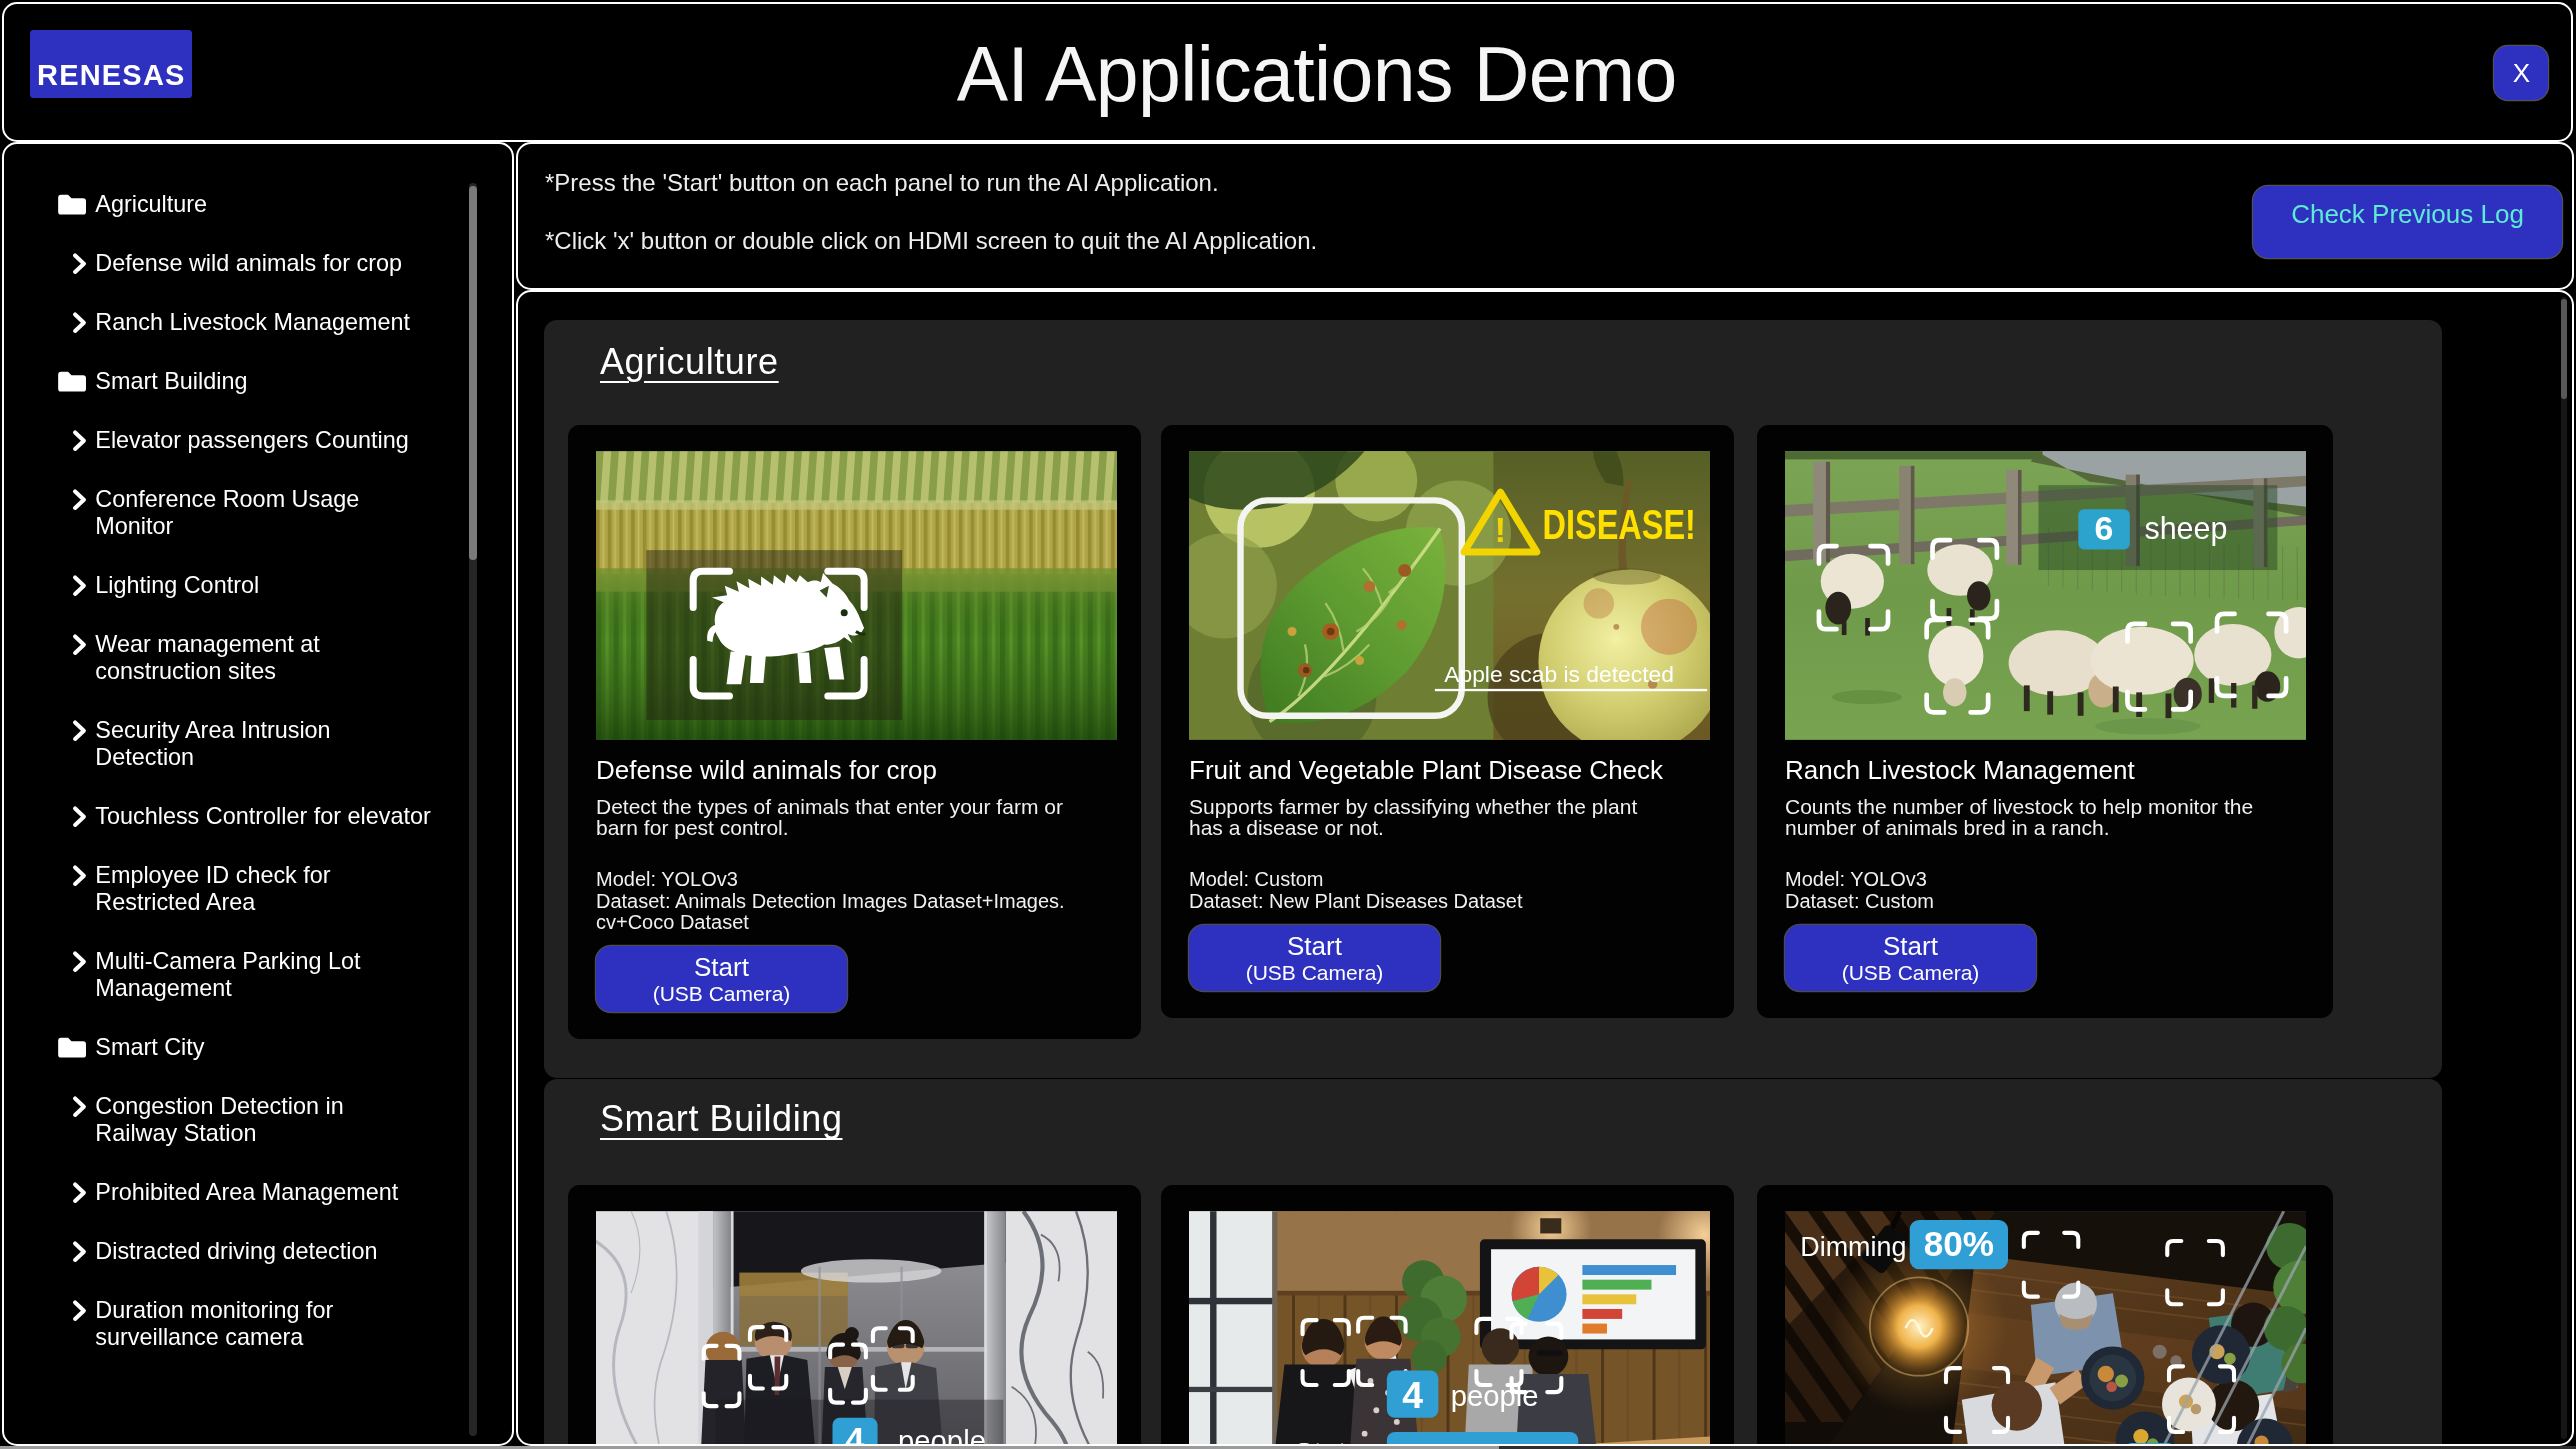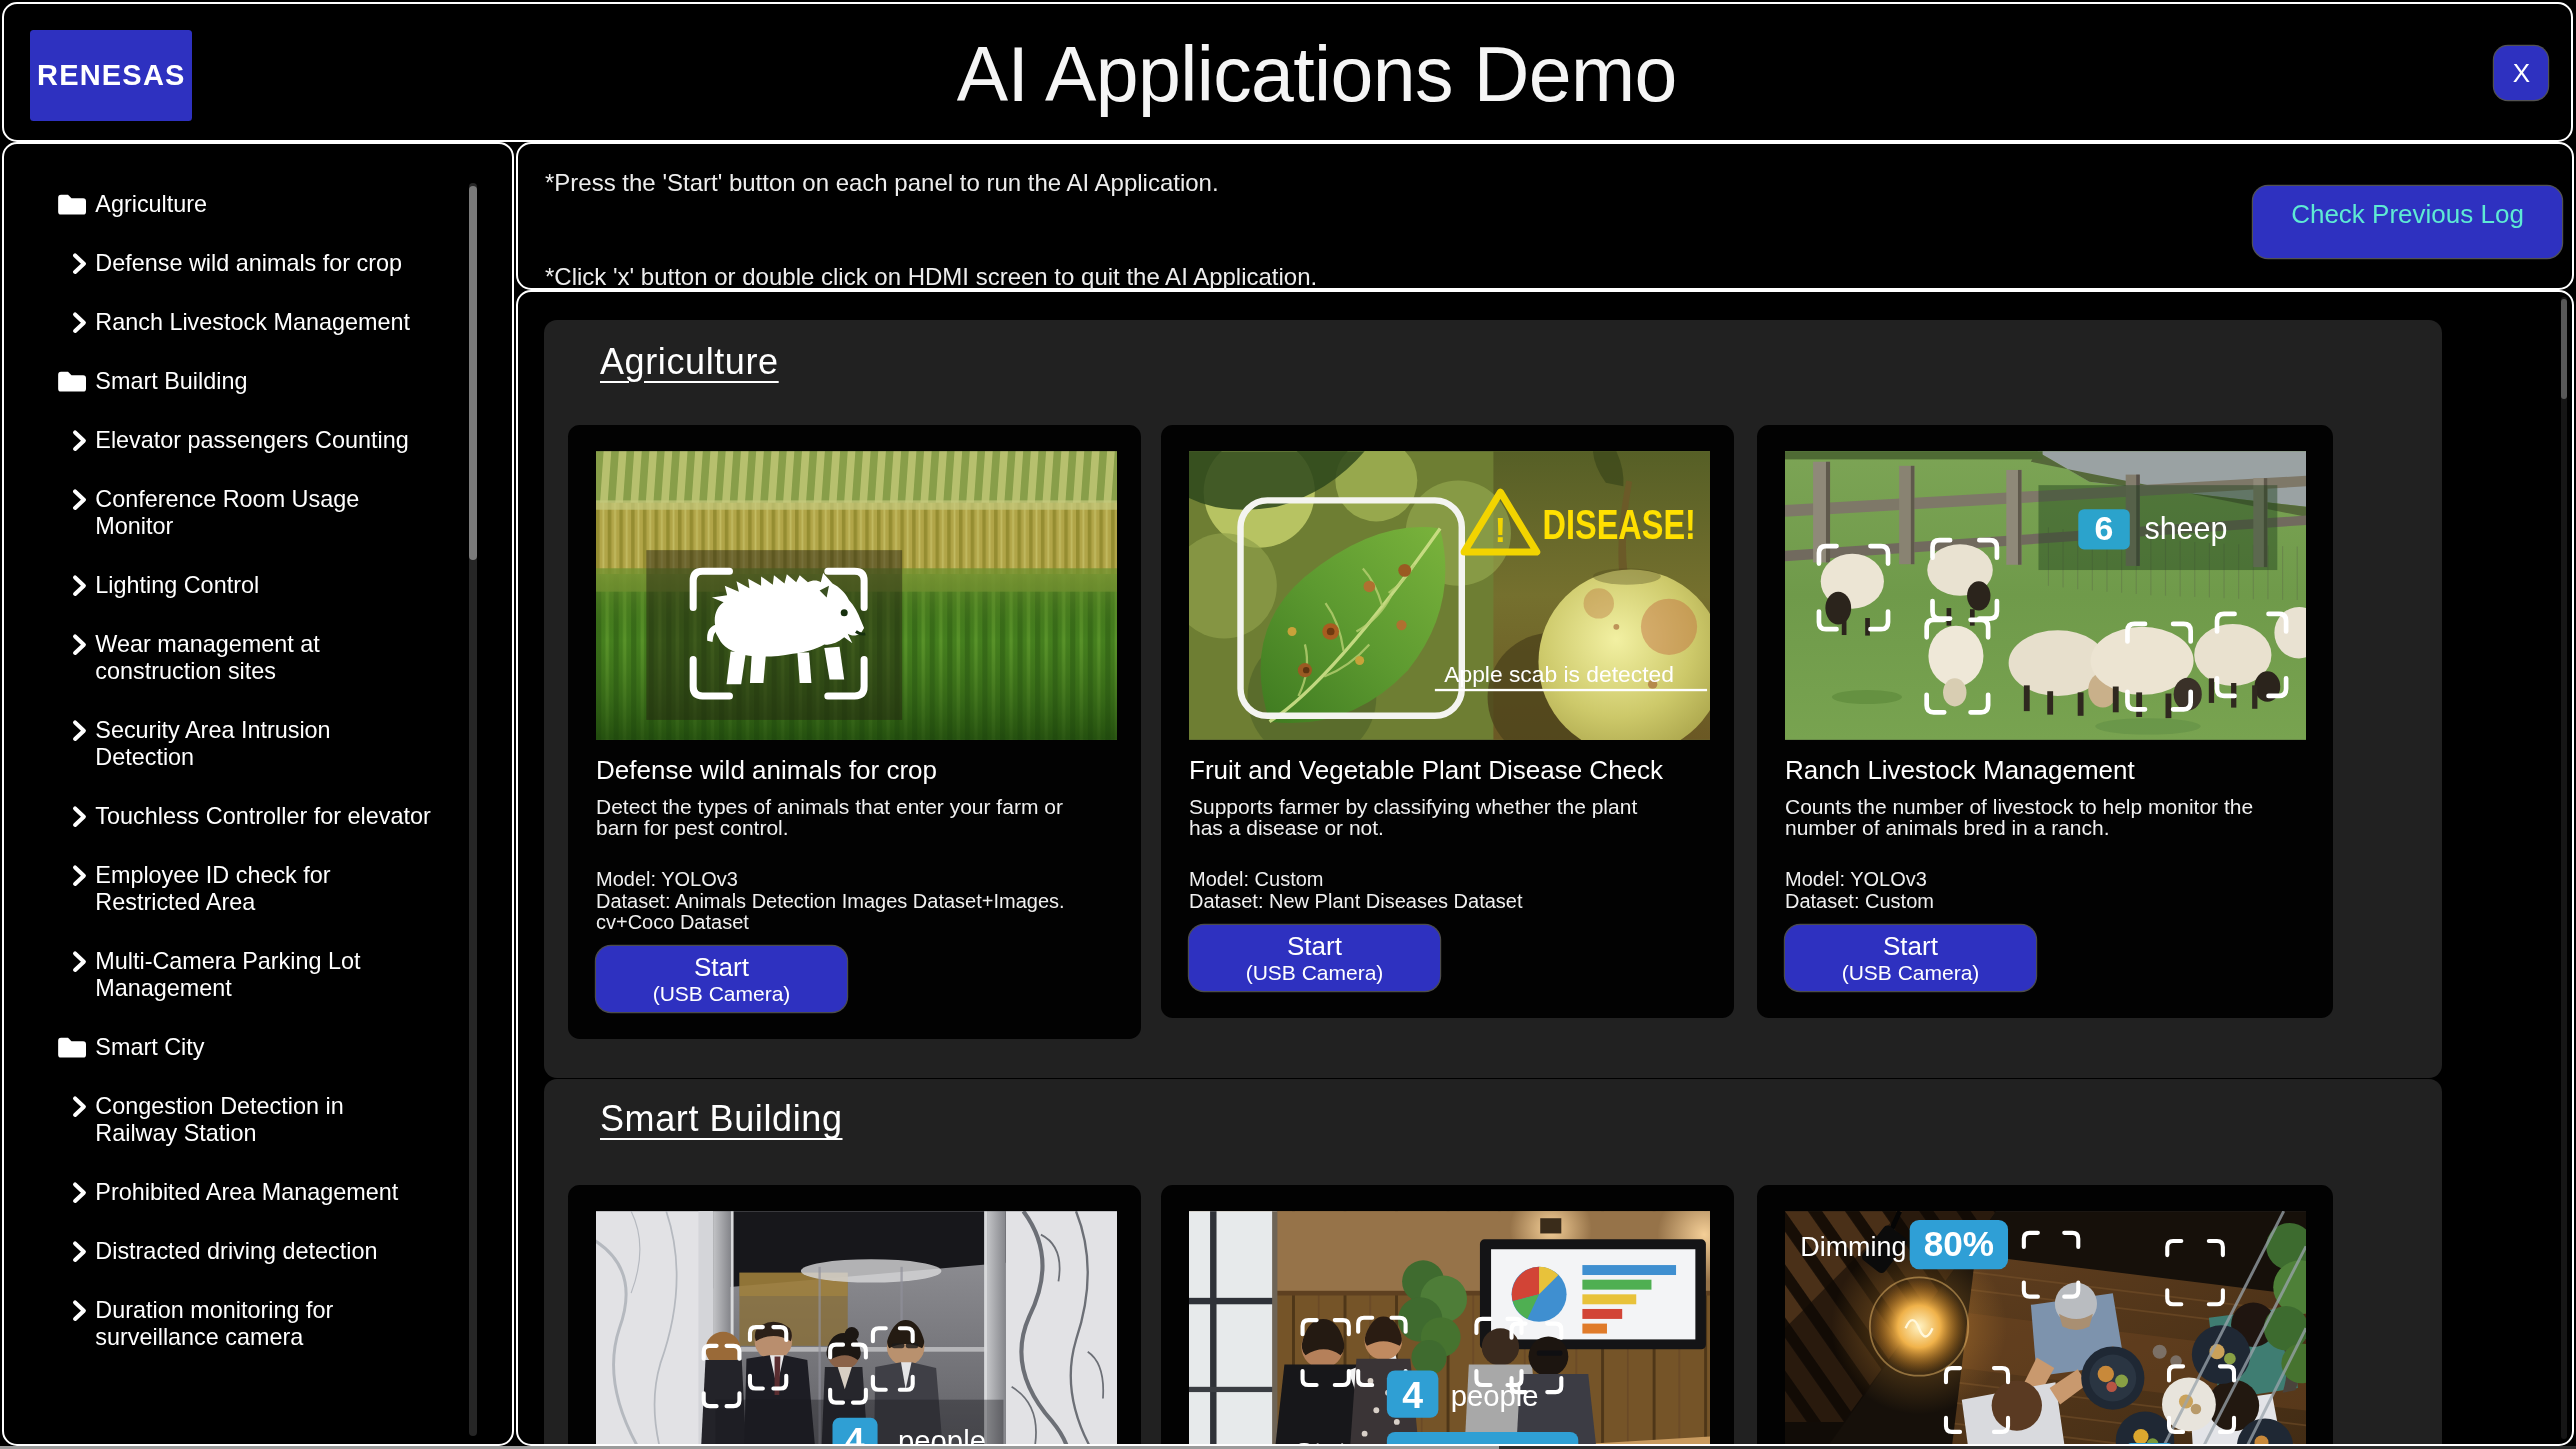--- a/index.html
+++ b/index.html
@@ -1,20 +1,20 @@
 <!DOCTYPE html>
 <html style="font-size:9.4px"><head>
 <meta charset="utf-8">
 <style>
 * { margin:0; padding:0; box-sizing:border-box; }
 html,body { width:2576px; height:1449px; background:#000; overflow:hidden;
   font-family:"Liberation Sans", sans-serif; }
 .panel { position:absolute; background:#000; border:2.3px solid #fff; border-radius:15px; }
 #header { left:2.3px; top:2.3px; width:2571px; height:140px; }
-#logo { position:absolute; left:26px; top:26px; width:162px; height:91px;
+#logo { position:absolute; left:26px; top:26px; width:162px; height:68px;
   background:#2e31c0; border-radius:3.5px; color:#fff; font-weight:bold;
   font-size:29px; letter-spacing:1.2px; text-align:center; line-height:91px; }
 #title { position:absolute; left:0; right:0; top:28px; text-align:center;
   color:#f5f5f5; font-size:77px; line-height:85px; padding-left:58px; letter-spacing:-0.6px;}
 #xbtn { position:absolute; left:2490px; top:42px; width:54px; height:54px;
   background:#2e31c0; border-radius:14px; color:#fff; font-size:26px;
   text-align:center; line-height:54px; box-shadow:0 0 0 1.2px rgba(150,150,150,.55); }
 #sidebar { left:2.3px; top:142px; width:512px; height:1304px; }
 #menu { position:absolute; left:0; top:47px; width:463px; height:1228px; overflow:hidden; }
 .mi { color:#fff; font-size:23.4px; line-height:27px; margin-bottom:32px; position:relative; padding-left:91px; }
@@ -107,21 +107,21 @@
           <polyline points="7,6 22,20 7,34" fill="none" stroke="#fff" stroke-width="7" stroke-linecap="round" stroke-linejoin="round"></polyline>
         </svg>Distracted driving detection</div>
       <div class="mi leaf"><svg width="16.4" height="23.4" viewBox="0 0 28 40">
           <polyline points="7,6 22,20 7,34" fill="none" stroke="#fff" stroke-width="7" stroke-linecap="round" stroke-linejoin="round"></polyline>
         </svg>Duration monitoring for<br>surveillance camera</div>
     </div>
 </div>
 
 <div class="panel" id="instr">
   <div class="t" style="top:25px;">*Press the 'Start' button on each panel to run the AI Application.</div>
-  <div class="t" style="top:83px;margin-top:36px;">*Click 'x' button or double click on HDMI screen to quit the AI Application.</div>
+  <div class="t" style="top:83px;">*Click 'x' button or double click on HDMI screen to quit the AI Application.</div>
   <div id="cpl">Check Previous Log</div>
 </div>
 
 <div class="panel" id="content">
   <div class="section" id="sec1" style="top:27.5px; height:758px;">
     <div class="sechead" style="top:21px;">Agriculture</div>
   </div>
   <div class="section" id="sec2" style="top:787px; height:703px;">
     <div class="sechead" style="top:19px;">Smart Building</div>
   </div>

